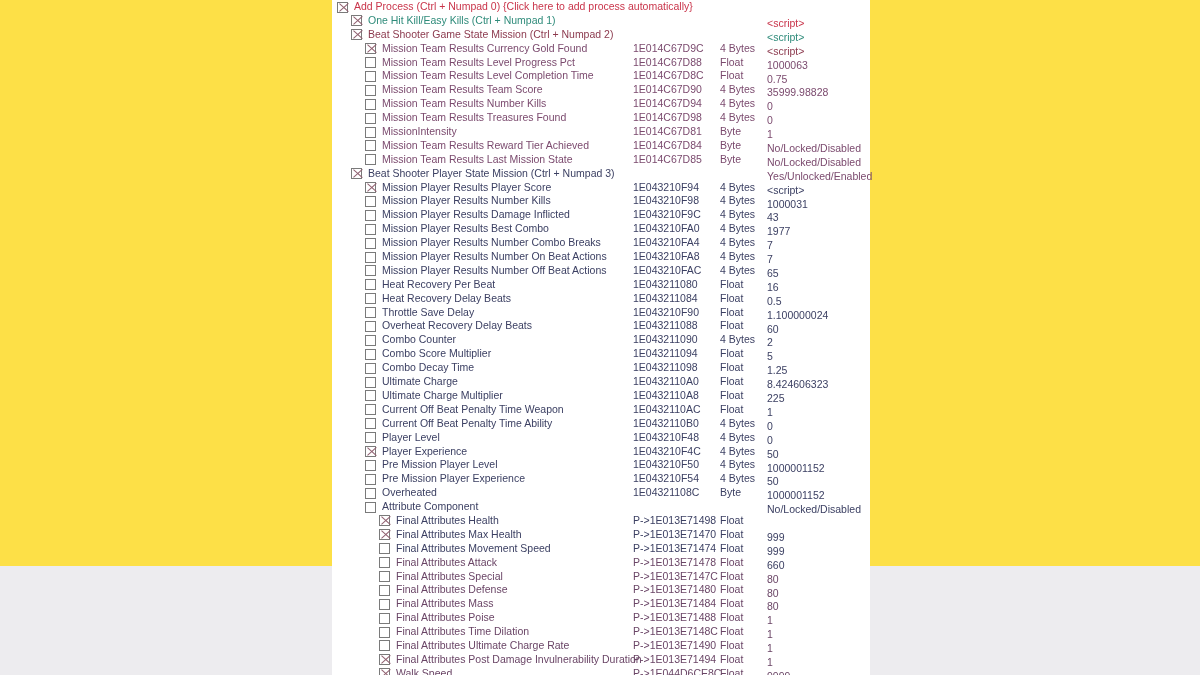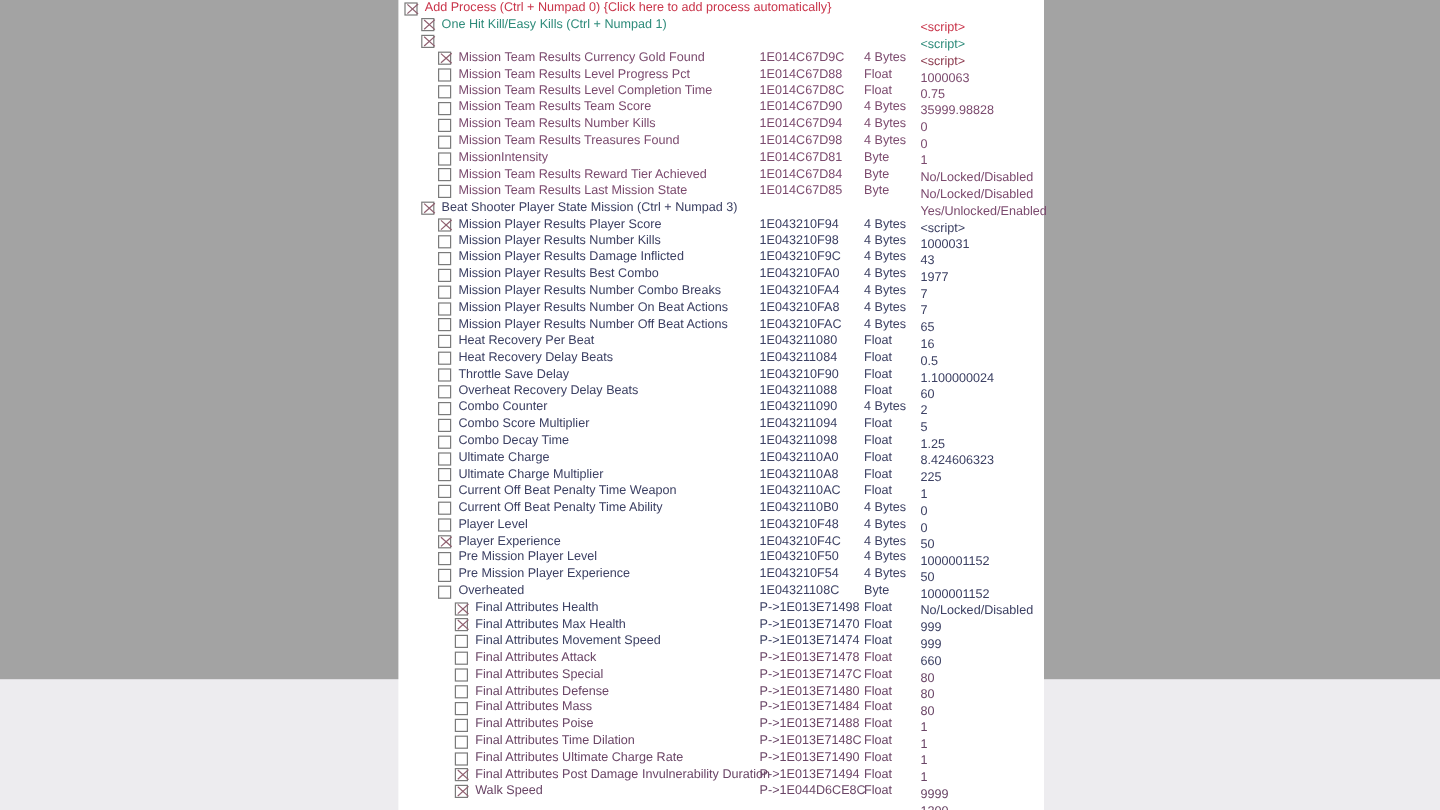--- a/index.html
+++ b/index.html
@@ -6,21 +6,21 @@
   html, body {
     margin: 0; padding: 0;
     width: 1200px; height: 675px;
     background: #edecef;
     font-family: "Liberation Sans", sans-serif;
     overflow: hidden;
   }
   #root {
     position: relative;
     width: 1200px; height: 566px;
-    background: #a3a3a3;
+    background: #fde047;
     padding-left: 40px;
   }
   
   #cheat-table {
     position: absolute;
     left: 332px; top: 0;
     width: 538px; height: 675px;
     background: #ffffff;
   }
   .row {
@@ -84,20 +84,21 @@
       </div>
       <div class="row i1">
         <div class="cb checked"></div>
         <span class="desc c-teal">One Hit Kill/Easy Kills (Ctrl + Numpad 1)</span>
         <span class="col-addr c-teal"></span>
         <span class="col-type c-teal"></span>
         <span class="col-val c-teal">&lt;script&gt;</span>
       </div>
       <div class="row i1">
         <div class="cb checked"></div>
+        <span class="desc c-maroon">Beat Shooter Game State Mission (Ctrl + Numpad 2)</span>
         <span class="col-addr c-maroon"></span>
         <span class="col-type c-maroon"></span>
         <span class="col-val c-maroon">&lt;script&gt;</span>
       </div>
       <div class="row i2">
         <div class="cb checked"></div>
         <span class="desc c-purple">Mission Team Results Currency Gold Found</span>
         <span class="col-addr c-purple">1E014C67D9C</span>
         <span class="col-type c-purple">4 Bytes</span>
         <span class="col-val c-purple">1000063</span>
@@ -319,20 +320,27 @@
         <span class="col-type c-navy">4 Bytes</span>
         <span class="col-val c-navy">1000001152</span>
       </div>
       <div class="row i2">
         <div class="cb"></div>
         <span class="desc c-navy">Overheated</span>
         <span class="col-addr c-navy">1E04321108C</span>
         <span class="col-type c-navy">Byte</span>
         <span class="col-val c-navy">No/Locked/Disabled</span>
       </div>
+      <div class="row i2">
+        <div class="cb"></div>
+        <span class="desc c-navy">Attribute Component</span>
+        <span class="col-addr c-navy"></span>
+        <span class="col-type c-navy"></span>
+        <span class="col-val c-navy"></span>
+      </div>
       <div class="row i3">
         <div class="cb checked"></div>
         <span class="desc c-navy">Final Attributes Health</span>
         <span class="col-addr c-navy">P-&gt;1E013E71498</span>
         <span class="col-type c-navy">Float</span>
         <span class="col-val c-navy">999</span>
       </div>
       <div class="row i3">
         <div class="cb checked"></div>
         <span class="desc c-navy">Final Attributes Max Health</span>

